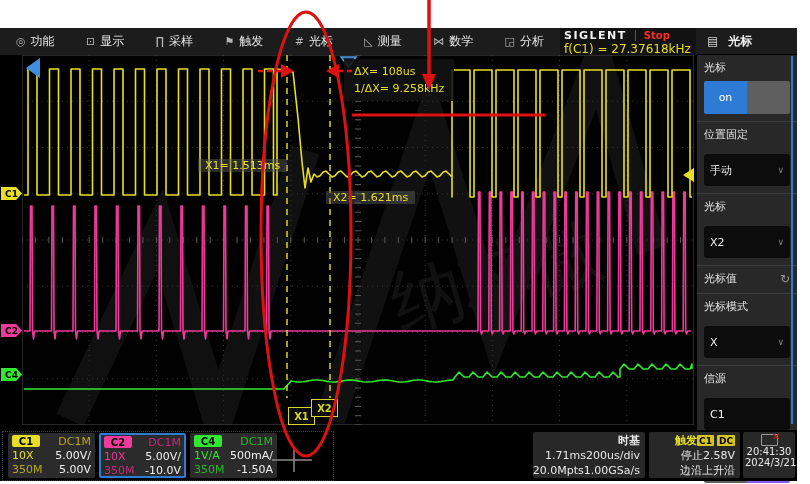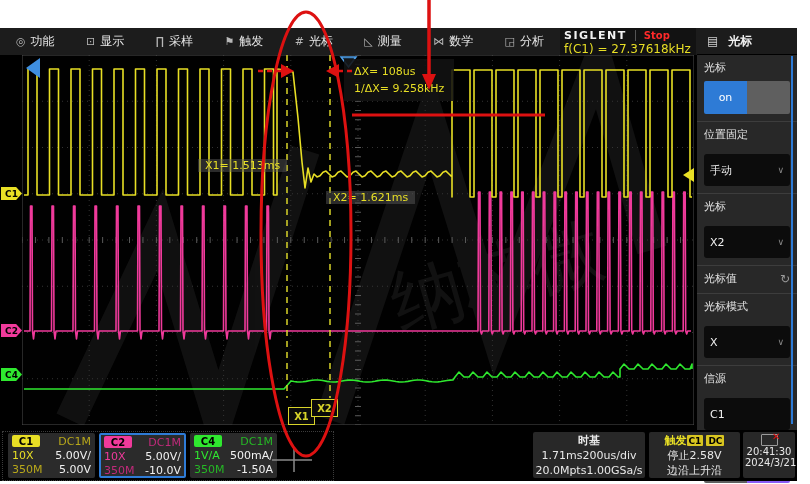--- a/index.html
+++ b/index.html
@@ -42,21 +42,21 @@
   
   #bottombar{left:0;top:430px;width:797px;height:51px;background:#000;}
   #chan-outline{position:absolute;left:2px;top:1px;width:330px;height:48px;border:1px dotted #3c3c3c;}
   .chan-box{position:absolute;top:3px;width:87px;height:45px;background:#2b2b2b;border-radius:2px;
             font-size:11px;padding:1px 4px;box-sizing:border-box;}
   .chan-row{display:flex;justify-content:space-between;align-items:center;height:14px;}
   .chan-badge{min-width:24px;height:12px;border-radius:2px;color:#000;font-size:10px;font-weight:bold;
               display:flex;align-items:center;justify-content:center;padding:0 2px;}
   .panel{position:absolute;top:2px;background:#282828;border-radius:2px;font-size:11px;color:#e8e8e8;
          padding:1px 5px;box-sizing:border-box;}
-  .p-row{display:flex;justify-content:center;height:15px;align-items:center;}
+  .p-row{display:flex;justify-content:flex-end;height:15px;align-items:center;}
   .p-title{font-weight:bold;font-size:11px;}
   .tb-badges{display:flex;gap:3px;}
   .tb-badge{background:#d8c520;color:#000;font-size:9px;font-weight:bold;border-radius:1px;padding:0 2px;height:11px;display:flex;align-items:center;}
   #net-icon{position:relative;width:15px;height:10px;border:1px solid #9a9a9a;border-radius:1px;margin:1px auto 0 auto;}
   #net-icon .nx{position:absolute;right:-4px;top:-4px;color:#e01010;font-size:10px;font-weight:bold;}
   
   .meas-label{position:absolute;background:rgba(95,95,95,0.45);color:#e8df25;font-size:11px;
               padding:0 7px;white-space:nowrap;}
   #delta-box{position:absolute;background:rgba(18,18,18,0.88);color:#e8df25;font-size:11px;line-height:17px;
              padding:4px 10px;white-space:nowrap;}

